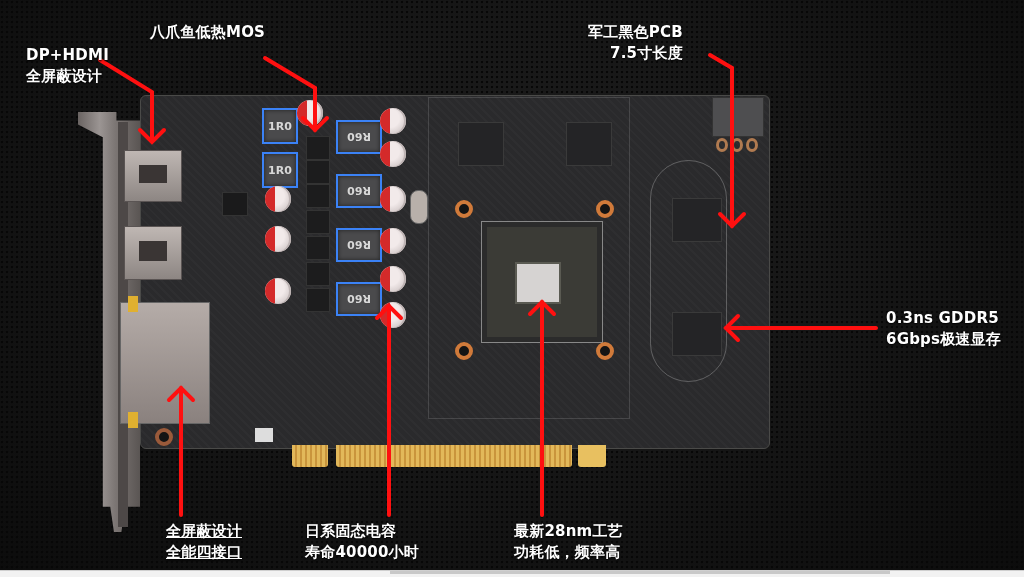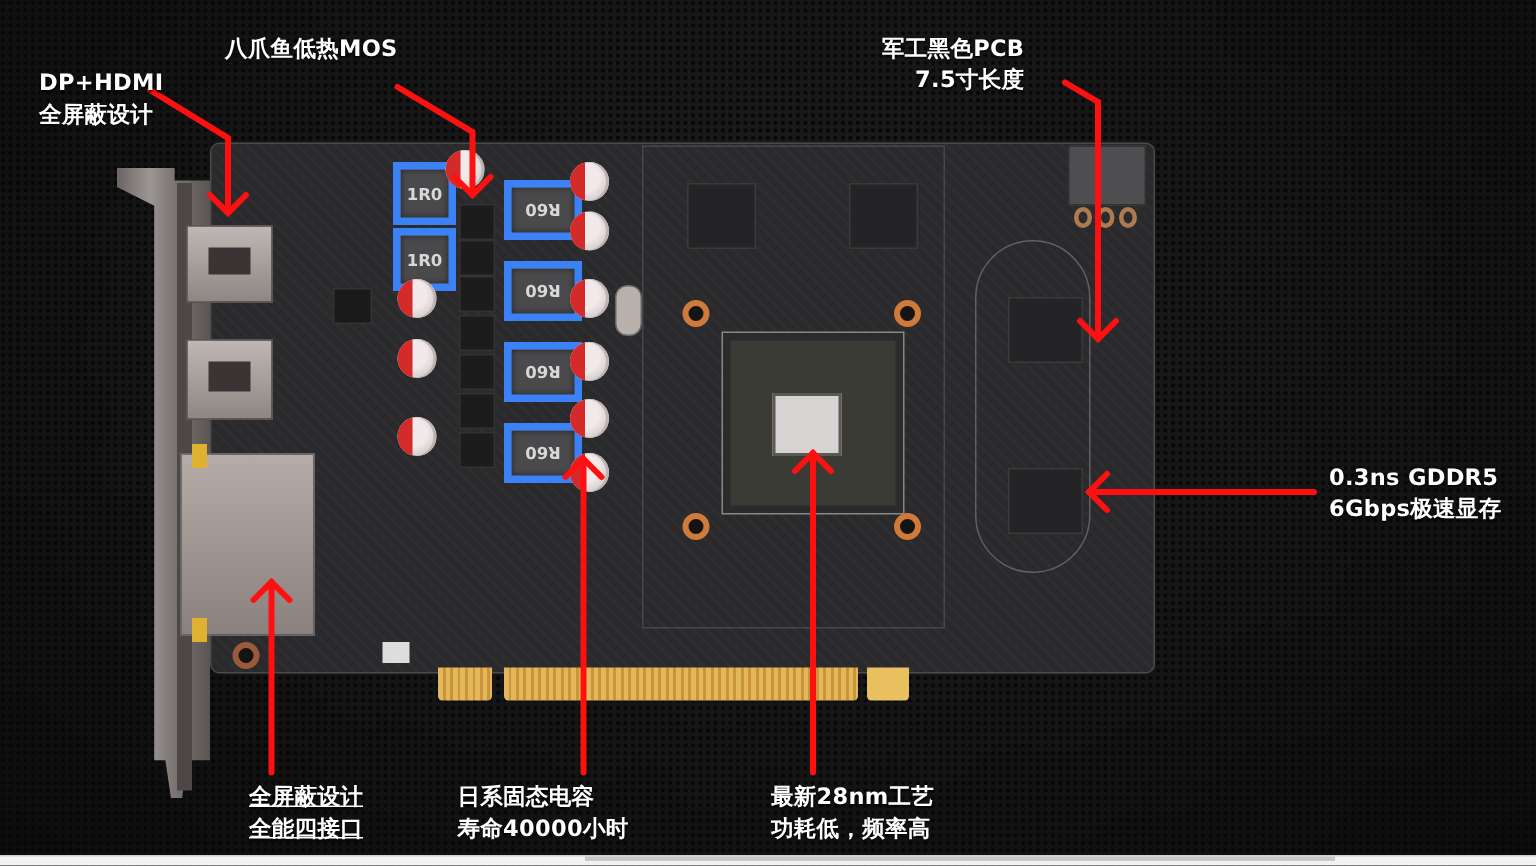--- a/index.html
+++ b/index.html
@@ -24,21 +24,21 @@
     border:1px solid #4a4a48;border-radius:6px;
     background-image:repeating-linear-gradient(45deg,rgba(255,255,255,0.02) 0 2px,transparent 2px 6px);}
   .fingers{position:absolute;top:445px;height:22px;background:
       repeating-linear-gradient(90deg,#e2b85a 0 3px,#c9943c 3px 5px);
     border-radius:0 0 3px 3px;}
   .port{position:absolute;background:linear-gradient(180deg,#bfb7b3,#8d8683);border:1px solid #5a5453;}
   .port-inner{position:absolute;background:#3a3534;}
   .dvi{position:absolute;left:120px;top:302px;width:88px;height:120px;
     background:linear-gradient(180deg,#b5aca8,#8a817e);border:1px solid #666;}
   .dvi-tab{position:absolute;width:10px;height:16px;background:#e0b030;}
-  .choke{position:absolute;width:42px;height:30px;background:#4a4a4c;border:5px solid #3b82f6;
+  .choke{position:absolute;width:42px;height:30px;background:#4a4a4c;border:2px solid #3b82f6;
     color:#d8d8d8;font-size:11px;font-weight:bold;display:flex;align-items:center;justify-content:center;
     box-shadow:inset 0 0 4px #222;}
   .choke.r{transform:rotate(180deg);}
   .cap{position:absolute;width:26px;height:26px;border-radius:50%;
     background:radial-gradient(circle at 40% 40%,#f2eaea 0 40%,#d8cfcf 70%);
     box-shadow:inset -2px 0 0 #bdb3b3;overflow:hidden;}
   .cap::before{content:"";position:absolute;left:0;top:0;width:10px;height:26px;background:#d42a2a;}
   .mosfet{position:absolute;width:22px;height:22px;background:#1c1c1d;border:1px solid #333;}
   .gpu-sub{position:absolute;left:482px;top:222px;width:110px;height:110px;background:#3b3b36;
     border:5px solid #2b2b2b;box-shadow:0 0 0 1px #888;}

